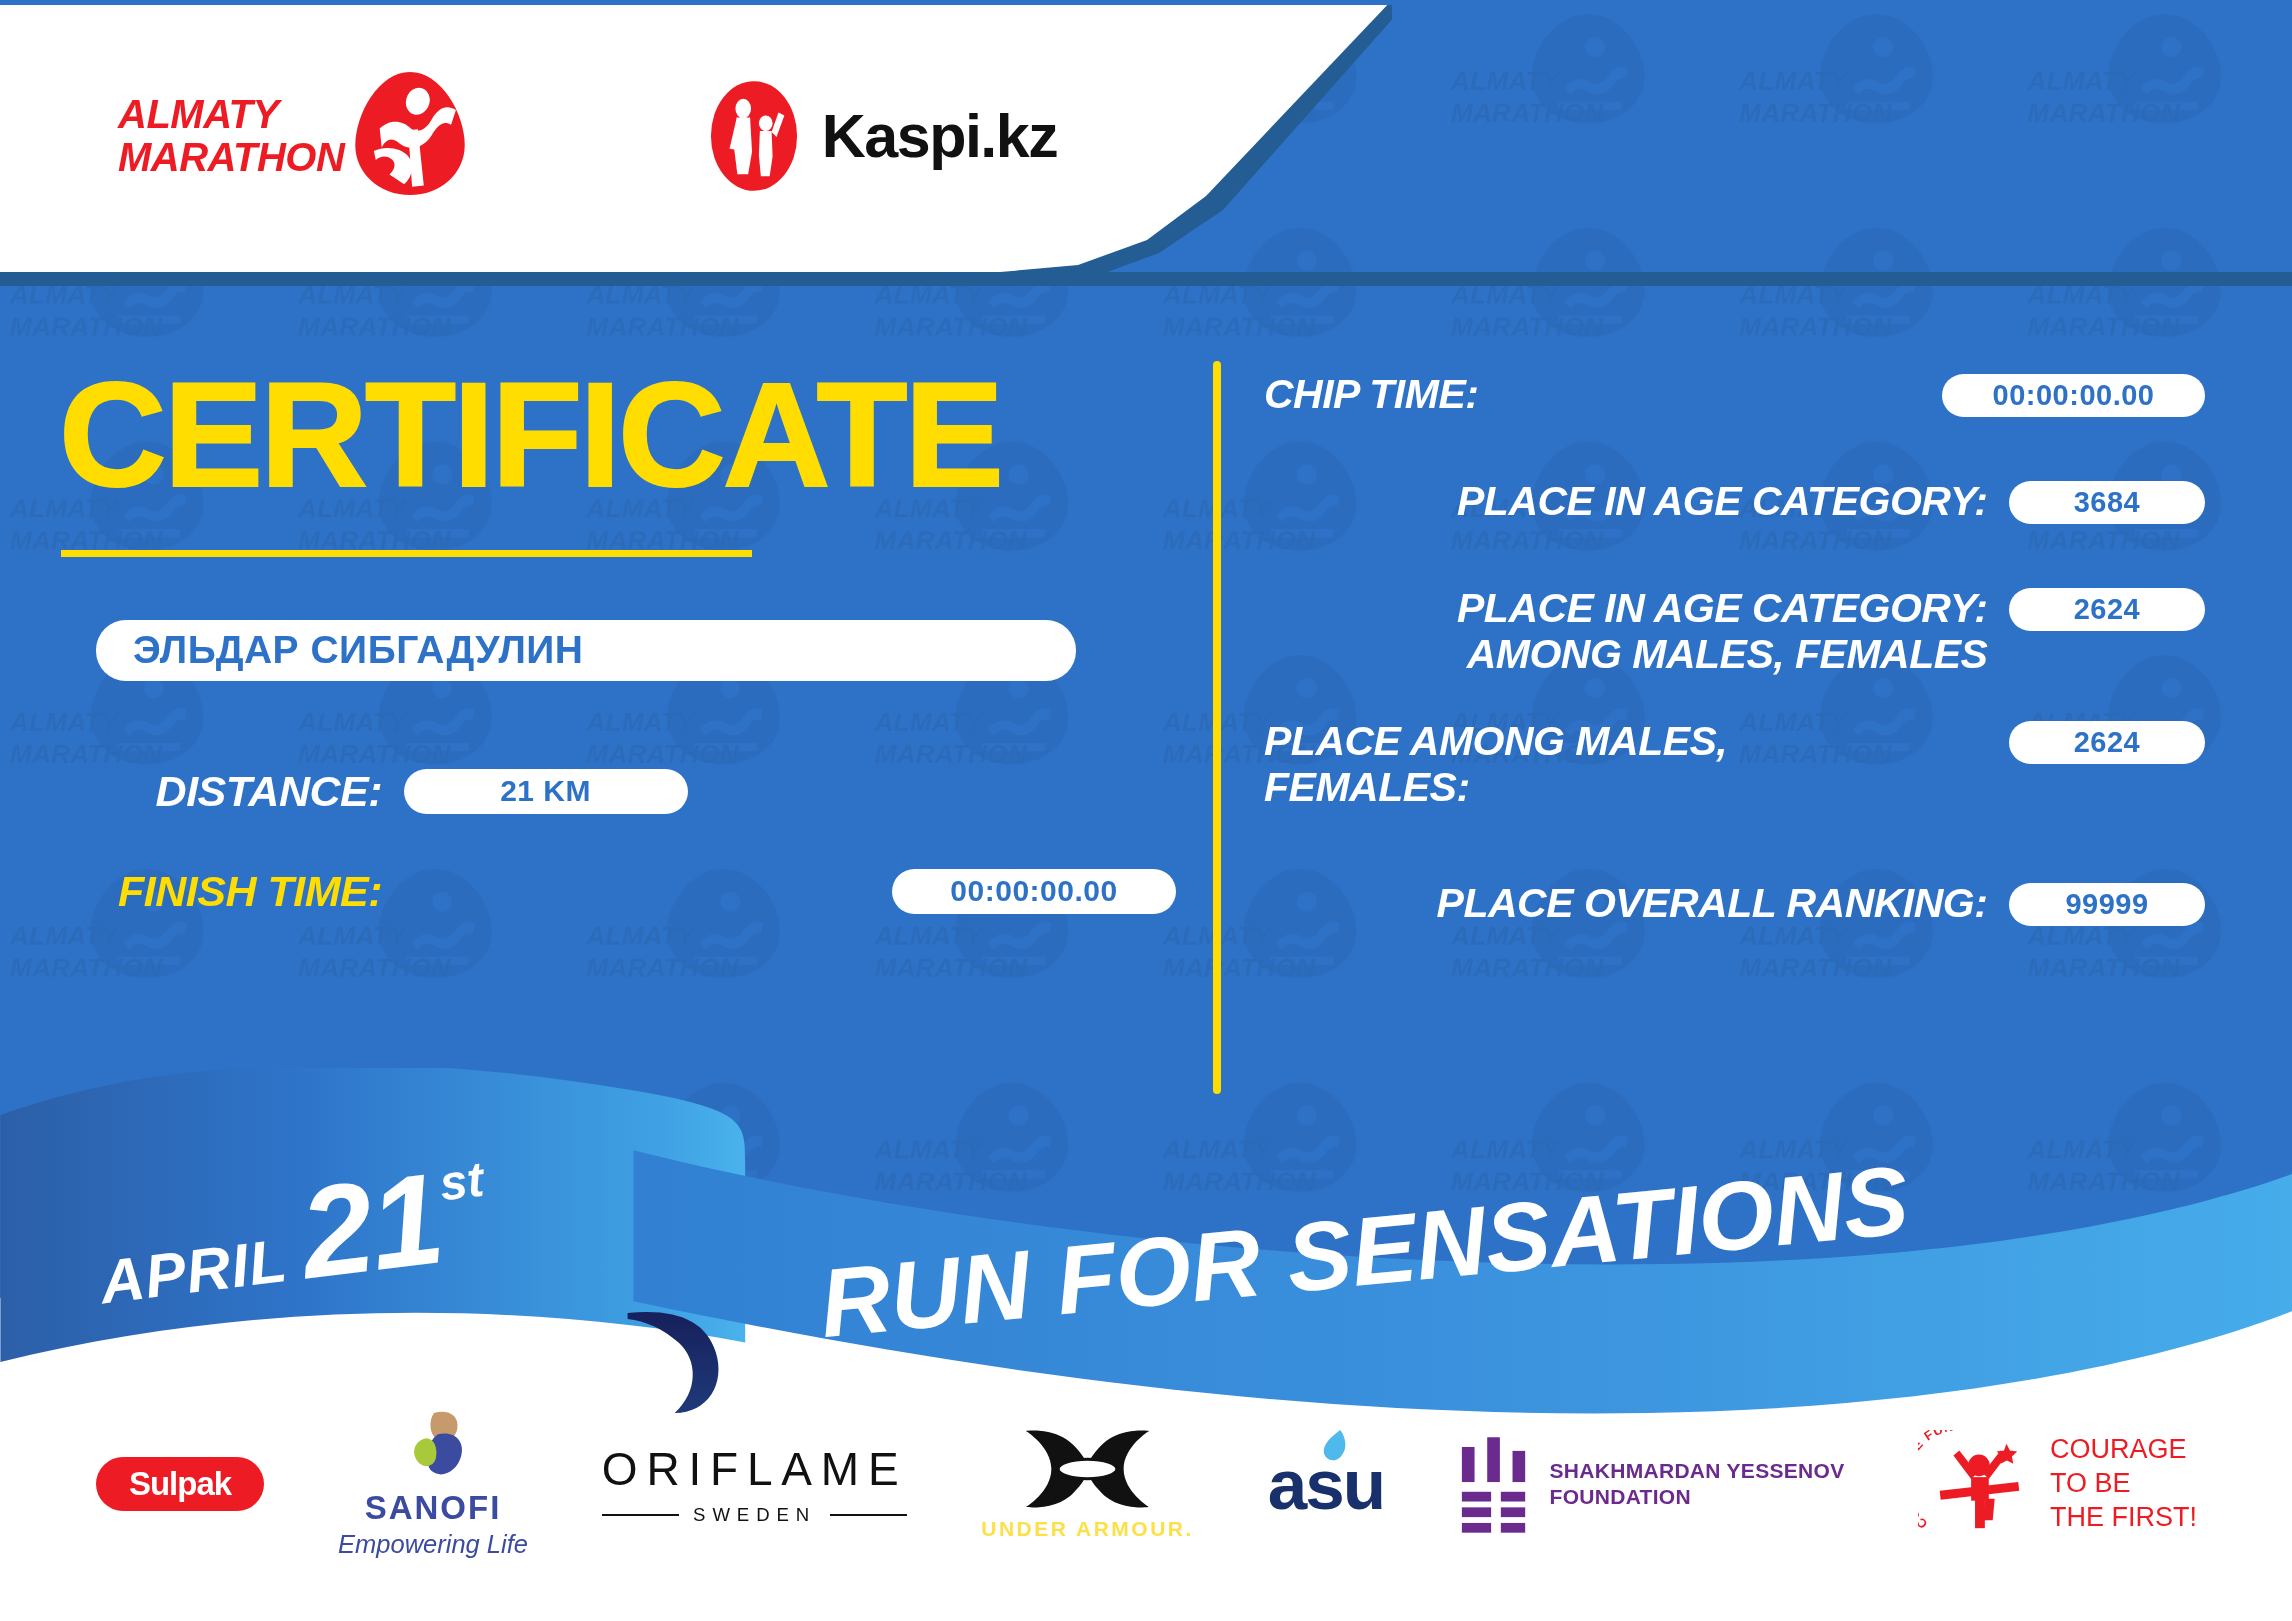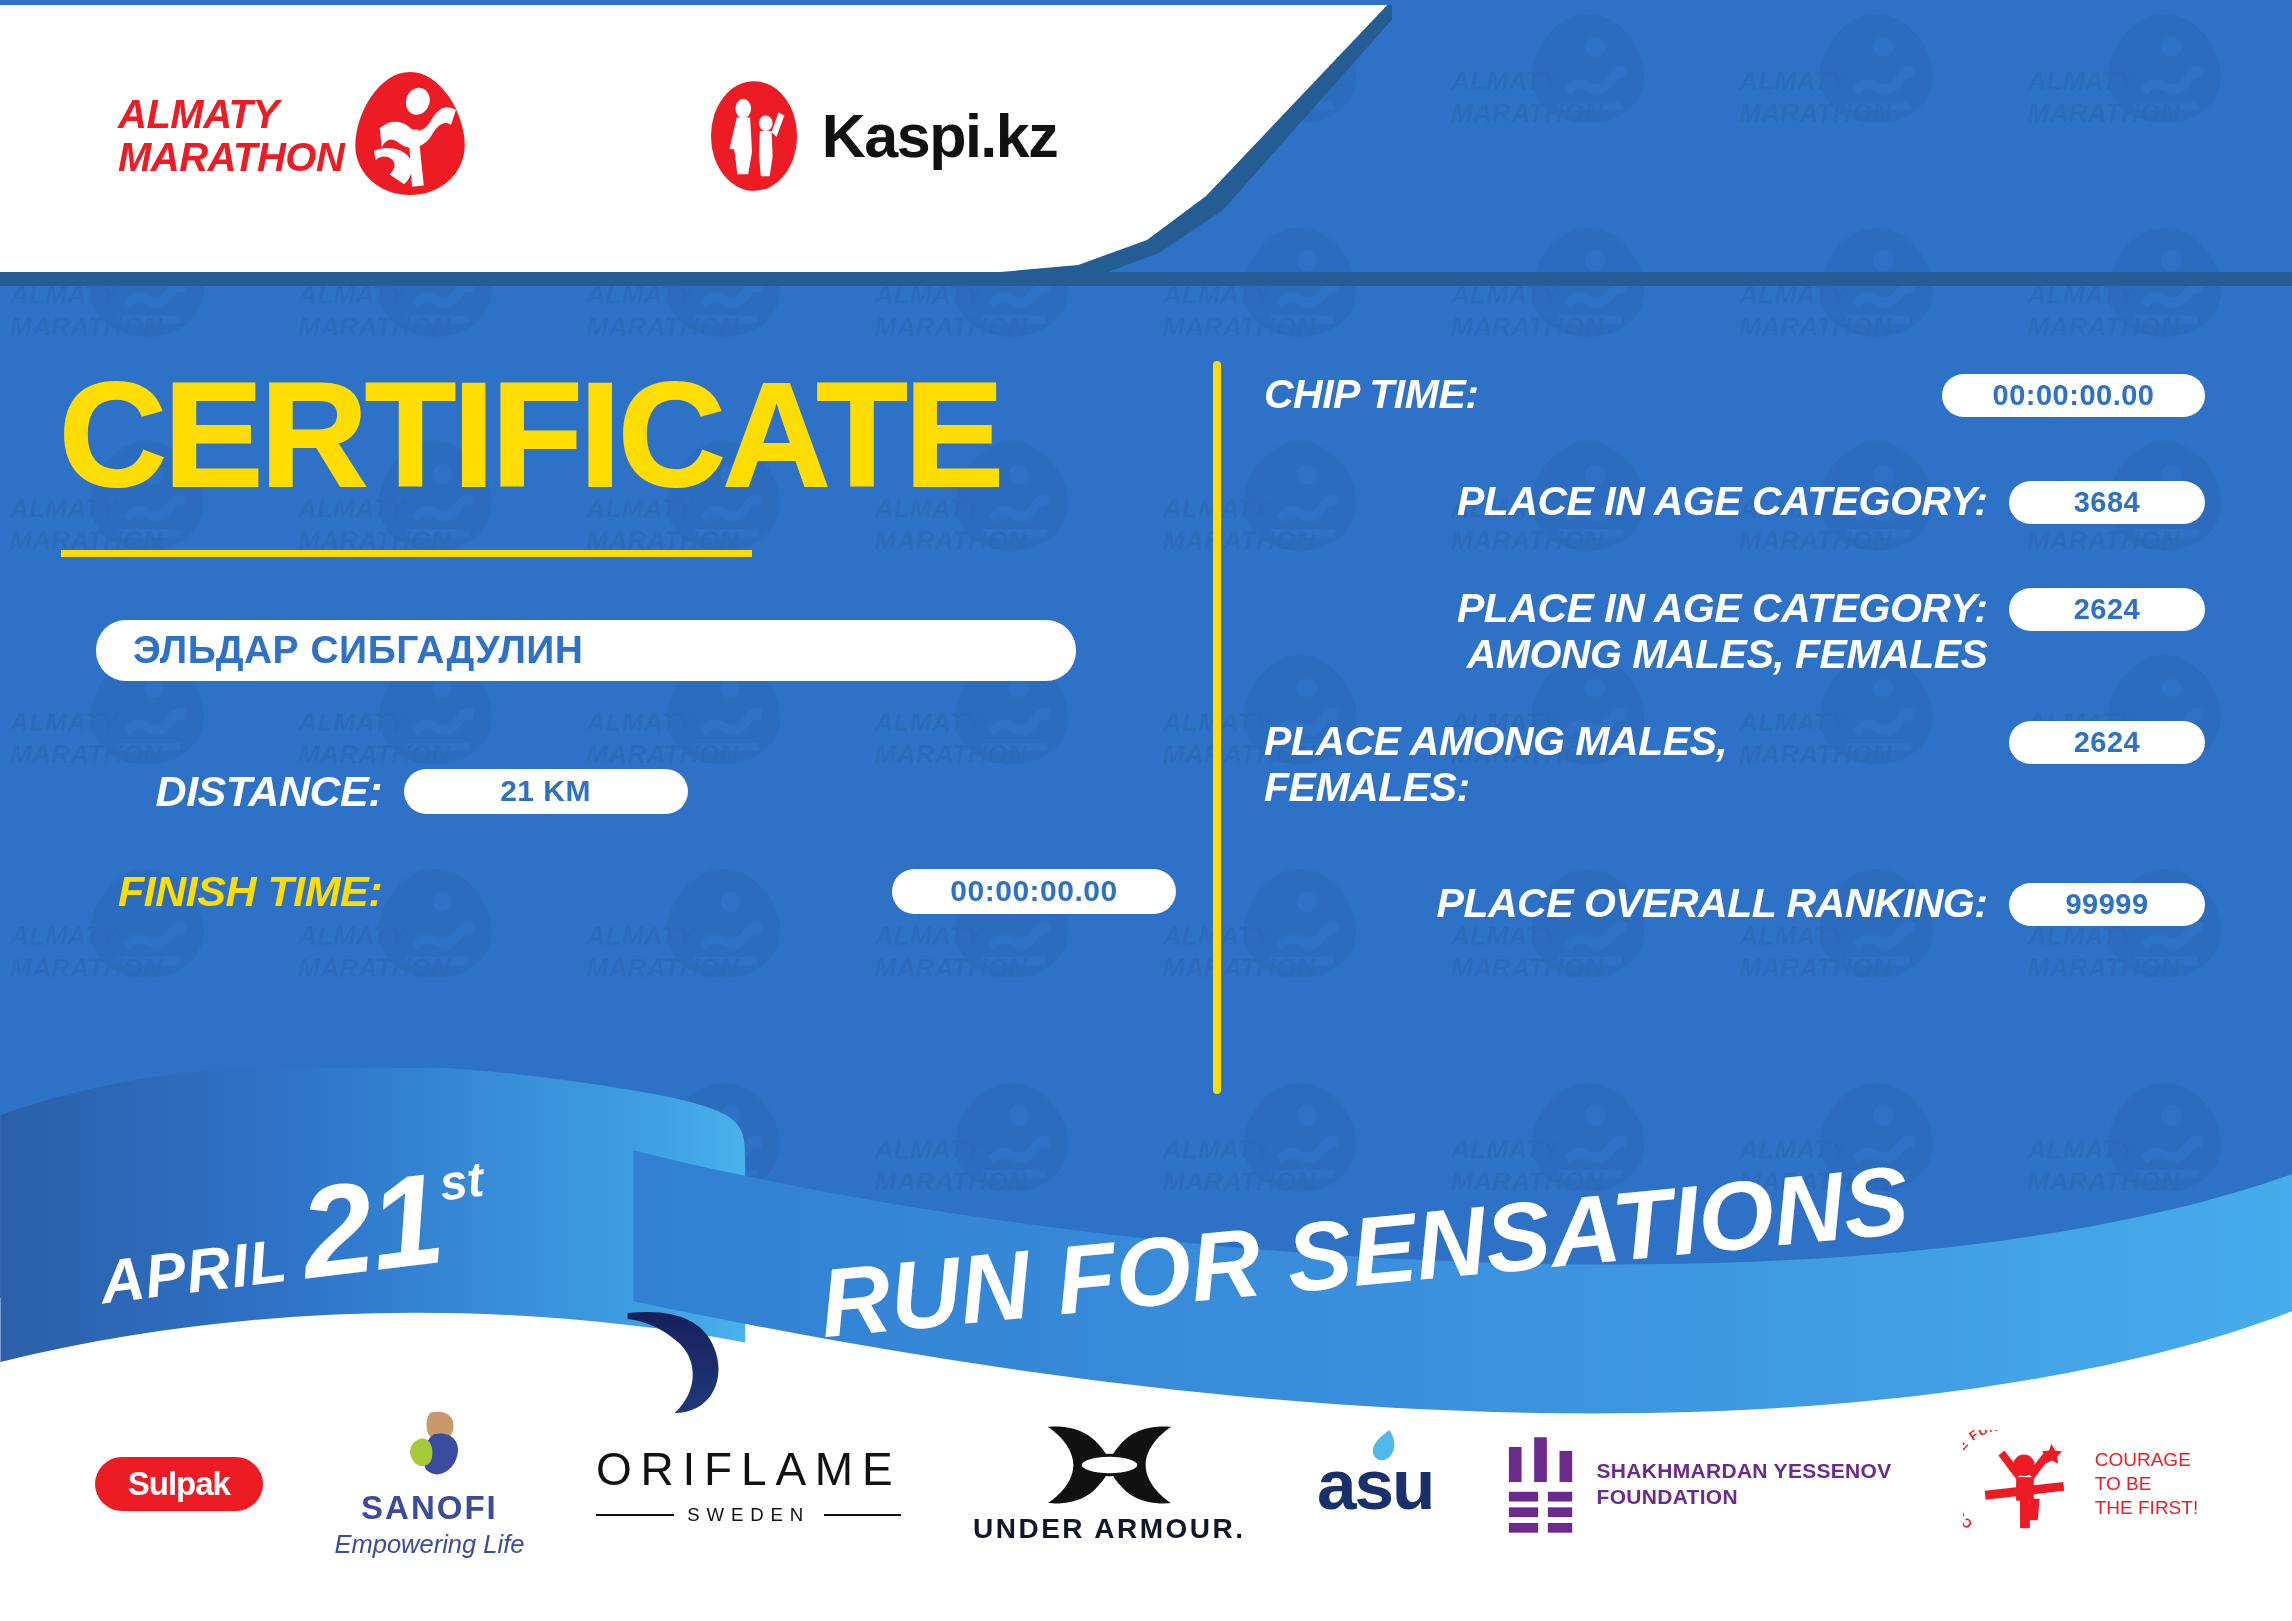--- a/index.html
+++ b/index.html
@@ -208,29 +208,29 @@
   .sanofi .nm { color:#3B4BA0; font-weight:bold; font-size:33px; letter-spacing:2px; margin-top:3.9px;}
   .sanofi .tag { color:#3B4BA0; font-style:italic; font-size:25.5px; margin-top:3.9px; }
   
   .oriflame { flex-direction:column; align-items:center; }
   .oriflame .nm { color:#111; font-size:46px; letter-spacing:8.8px; font-weight:300; }
   .oriflame .sub { display:flex; align-items:center; margin-top:7.8px; width:100%; }
   .oriflame .sub .ln { flex:1; height:2px; background:#111; }
   .oriflame .sub .sw { color:#111; font-size:18.6px; letter-spacing:6.9px; margin:0 13.7px; }
   
   .ua { flex-direction:column; align-items:center; }
-  .ua .nm { color:#0f172a; font-weight:bold; font-size:28px; letter-spacing:2.5px; margin-top:5.9px; }
+  .ua .nm { color:#fde047; font-weight:bold; font-size:21px; letter-spacing:2.5px; margin-top:5.9px; }
   
   .asu .nm { color:#18306B; font-weight:bold; font-size:71px; letter-spacing:-2px; }
   
   .yess { align-items:center; }
   .yess .txt { color:#6B2A8E; font-weight:bold; font-size:21px; line-height:1.25; letter-spacing:0.3px; margin-left:17.6px; }
   
   .cour { align-items:center; }
-  .cour .txt { color:#ED1C24; font-size:19px; line-height:1.25; margin-left:13.7px; }
+  .cour .txt { color:#ED1C24; font-size:27px; line-height:1.25; margin-left:13.7px; }
 </style>
 </head>
 <body>
 
 <div id="cert">
 
   <svg id="watermark" viewBox="0 0 2339 1654" preserveAspectRatio="none">
     <defs>
       <pattern id="wm" width="294" height="218" patternUnits="userSpaceOnUse">
         <g fill="#2a69b8" opacity="0.62">

